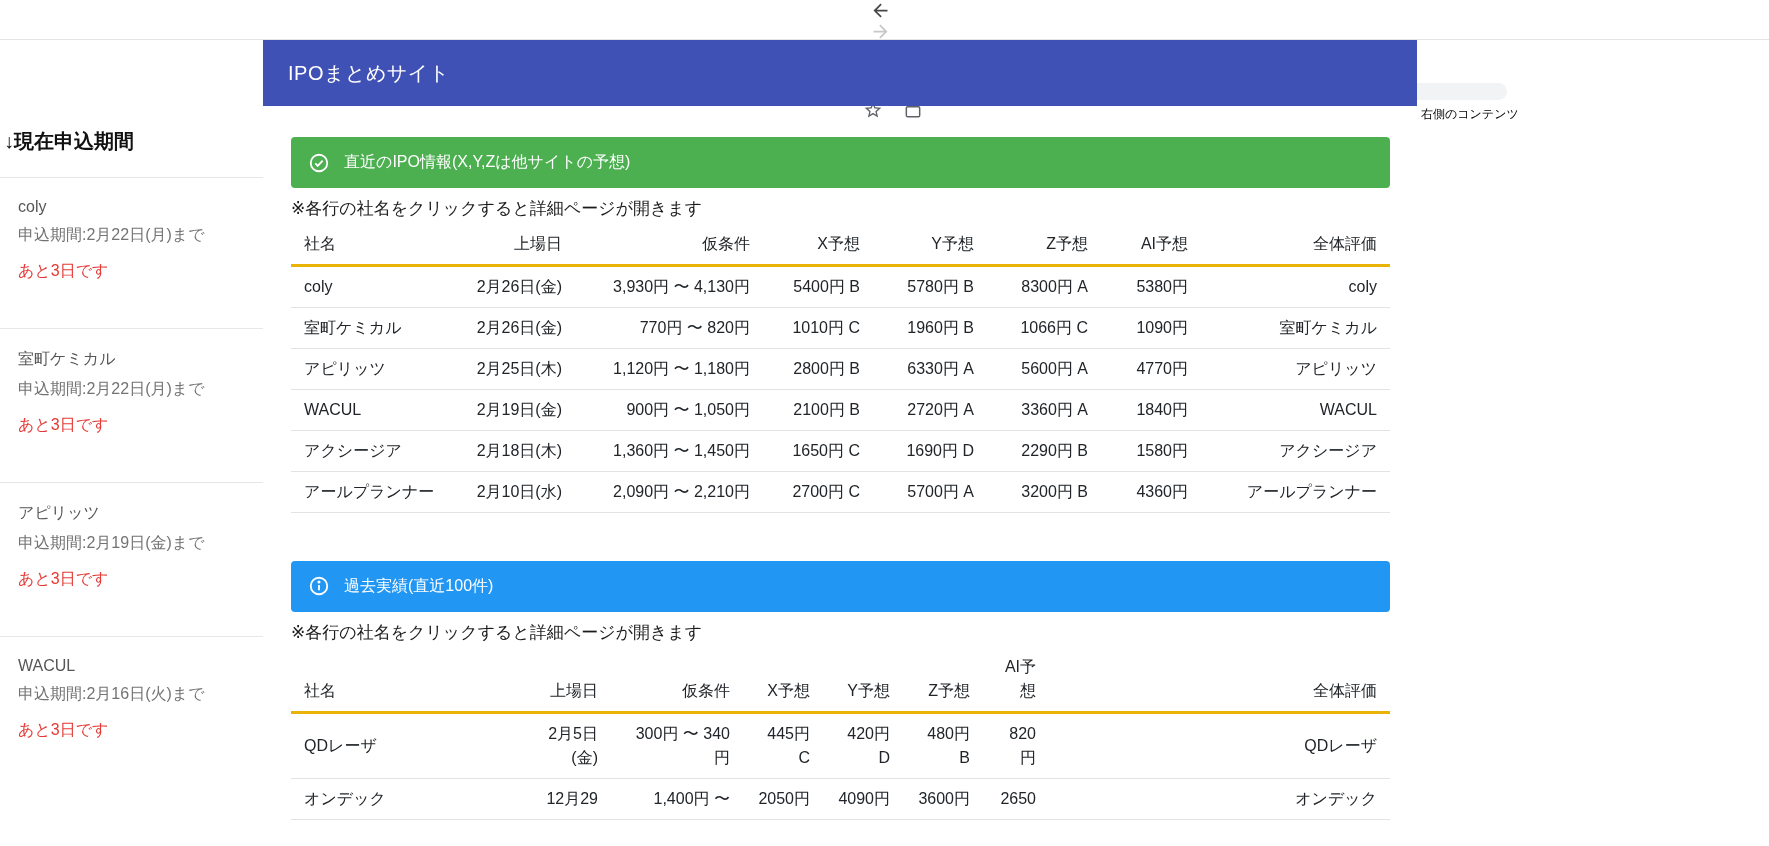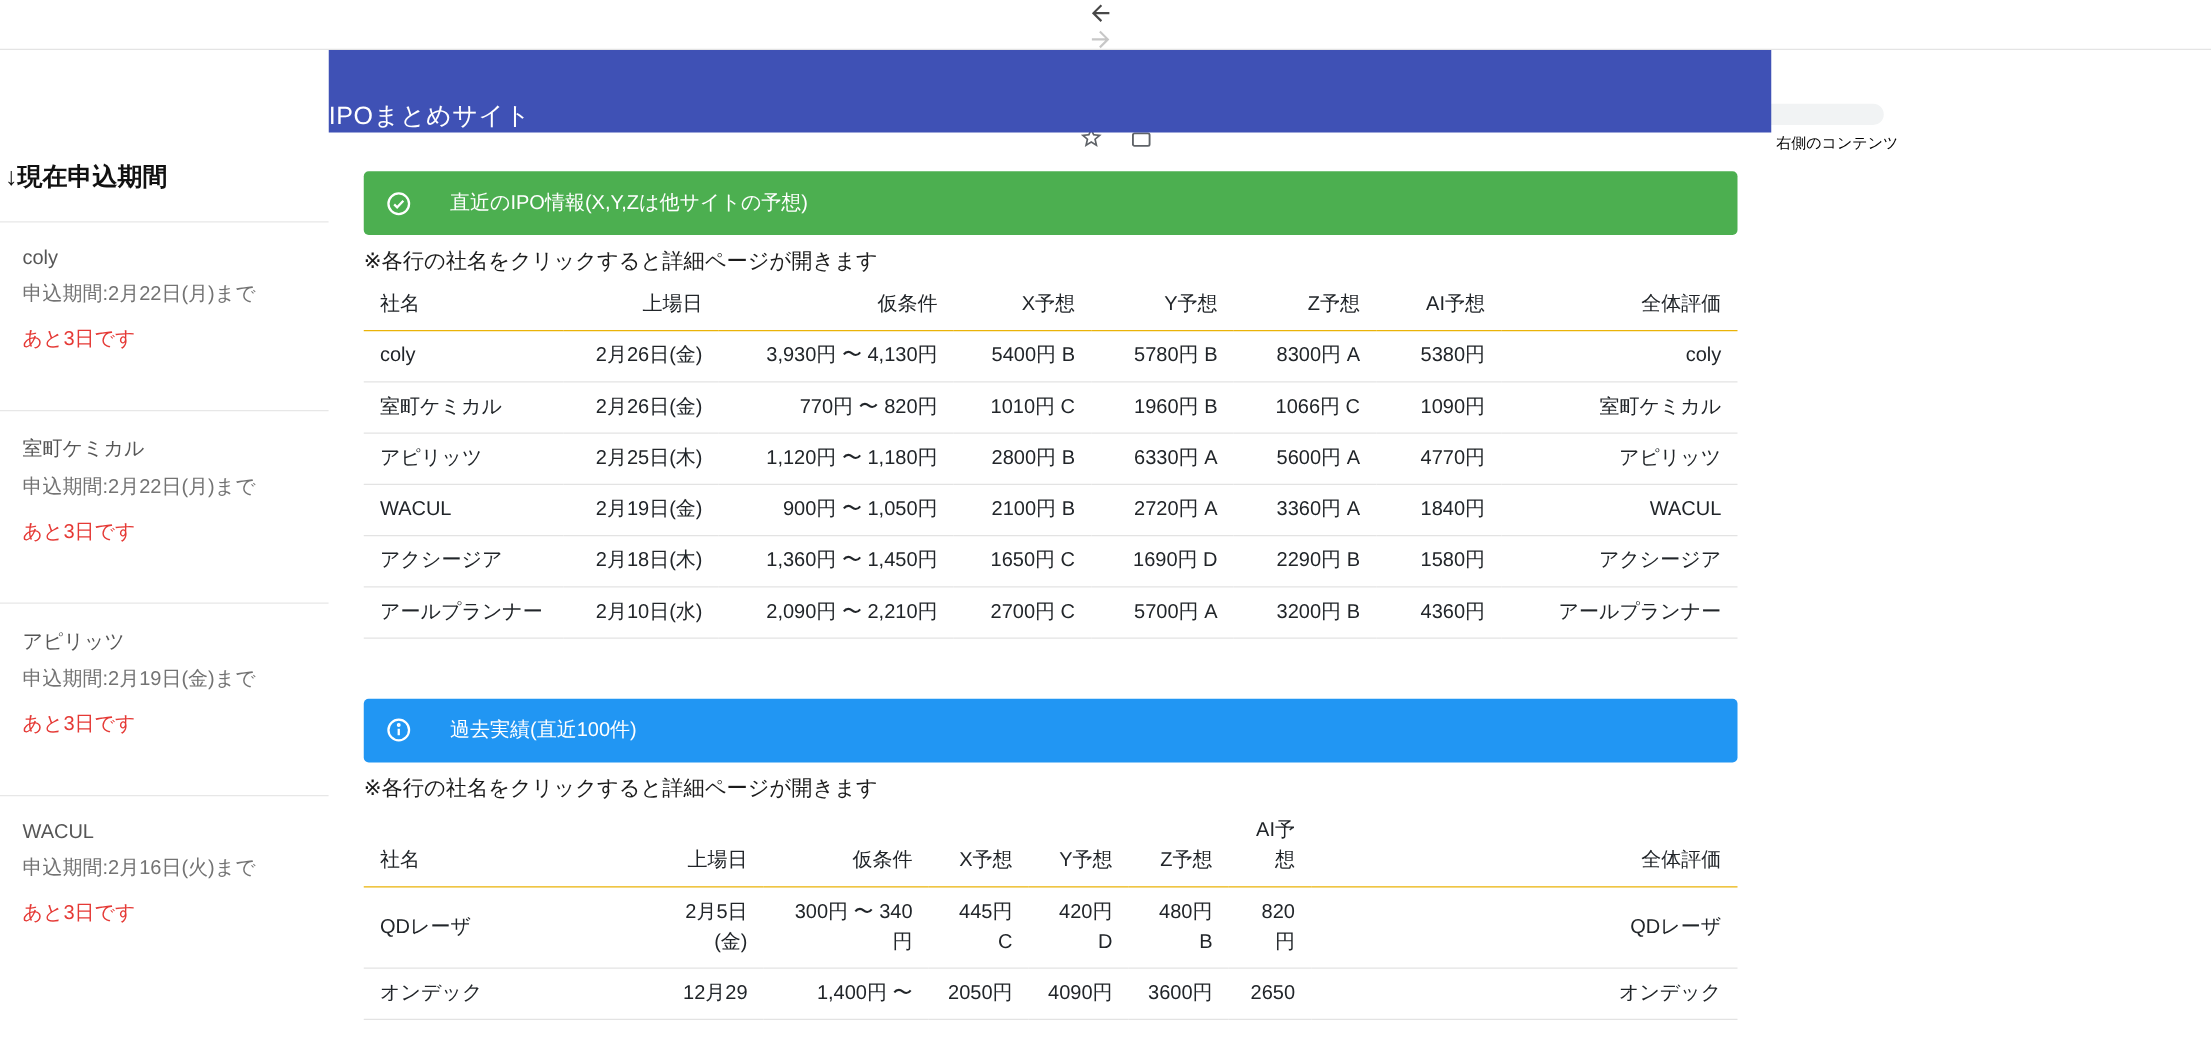--- a/index.html
+++ b/index.html
@@ -33,40 +33,40 @@
   .sidebar { width: 263px; flex: 0 0 263px; padding-top: 88px; overflow: hidden; }
   .sidebar h2 { font-size: 20px; font-weight: 700; color: #111; margin: 0 0 22px 4px; }
   .sb-item { border-top: 1px solid #e7e7e7; padding: 20px 18px 46px; }
   .sb-name { font-size: 16px; color: #565656; margin-bottom: 9px; }
   .sb-period { font-size: 16px; color: #737373; margin-bottom: 15px; }
   .sb-remaining { font-size: 16px; color: #e53935; }
 
   .main { width: 1154px; flex: 0 0 1154px; }
   .appbar {
     height: 66px; background: #3f51b5; color: #fff;
-    display: flex; align-items: flex-end; 
+    display: flex; align-items: center; padding-left: 25px;
     font-size: 20px; font-weight: 500; letter-spacing: .5px;
   }
   .content { padding: 31px 27px 0 28px; }
 
   .banner {
     height: 51px; border-radius: 4px; color: #fff;
-    display: flex; align-items: center; gap: 30px; padding: 0 17px;
+    display: flex; align-items: center; gap: 14px; padding: 0 17px;
     font-size: 16px;
   }
   .banner.success { background: #4caf50; }
   .banner.info    { background: #2196f3; }
   .banner svg { flex: 0 0 auto; }
 
   .note { font-size: 17px; color: #1b1b1b; margin: 8px 0 2px 0; line-height: 1.5; }
 
   table { width: 100%; border-collapse: collapse; table-layout: fixed; font-size: 16px; }
   th {
     font-weight: 500; text-align: left; vertical-align: bottom;
-    padding: 8px 13px; border-bottom: 1px solid #eab308; line-height: 24px;
+    padding: 8px 13px; border-bottom: 3px solid #eab308; line-height: 24px;
   }
   td {
     padding: 8px 13px; border-bottom: 1px solid #e3e3e3;
     vertical-align: middle; line-height: 24px; overflow-wrap: break-word;
   }
   .num { text-align: right; }
 
   .t1 col:nth-child(1){width:160px} .t1 col:nth-child(2){width:124px}
   .t1 col:nth-child(3){width:188px} .t1 col:nth-child(4){width:110px}
   .t1 col:nth-child(5){width:114px} .t1 col:nth-child(6){width:114px}

